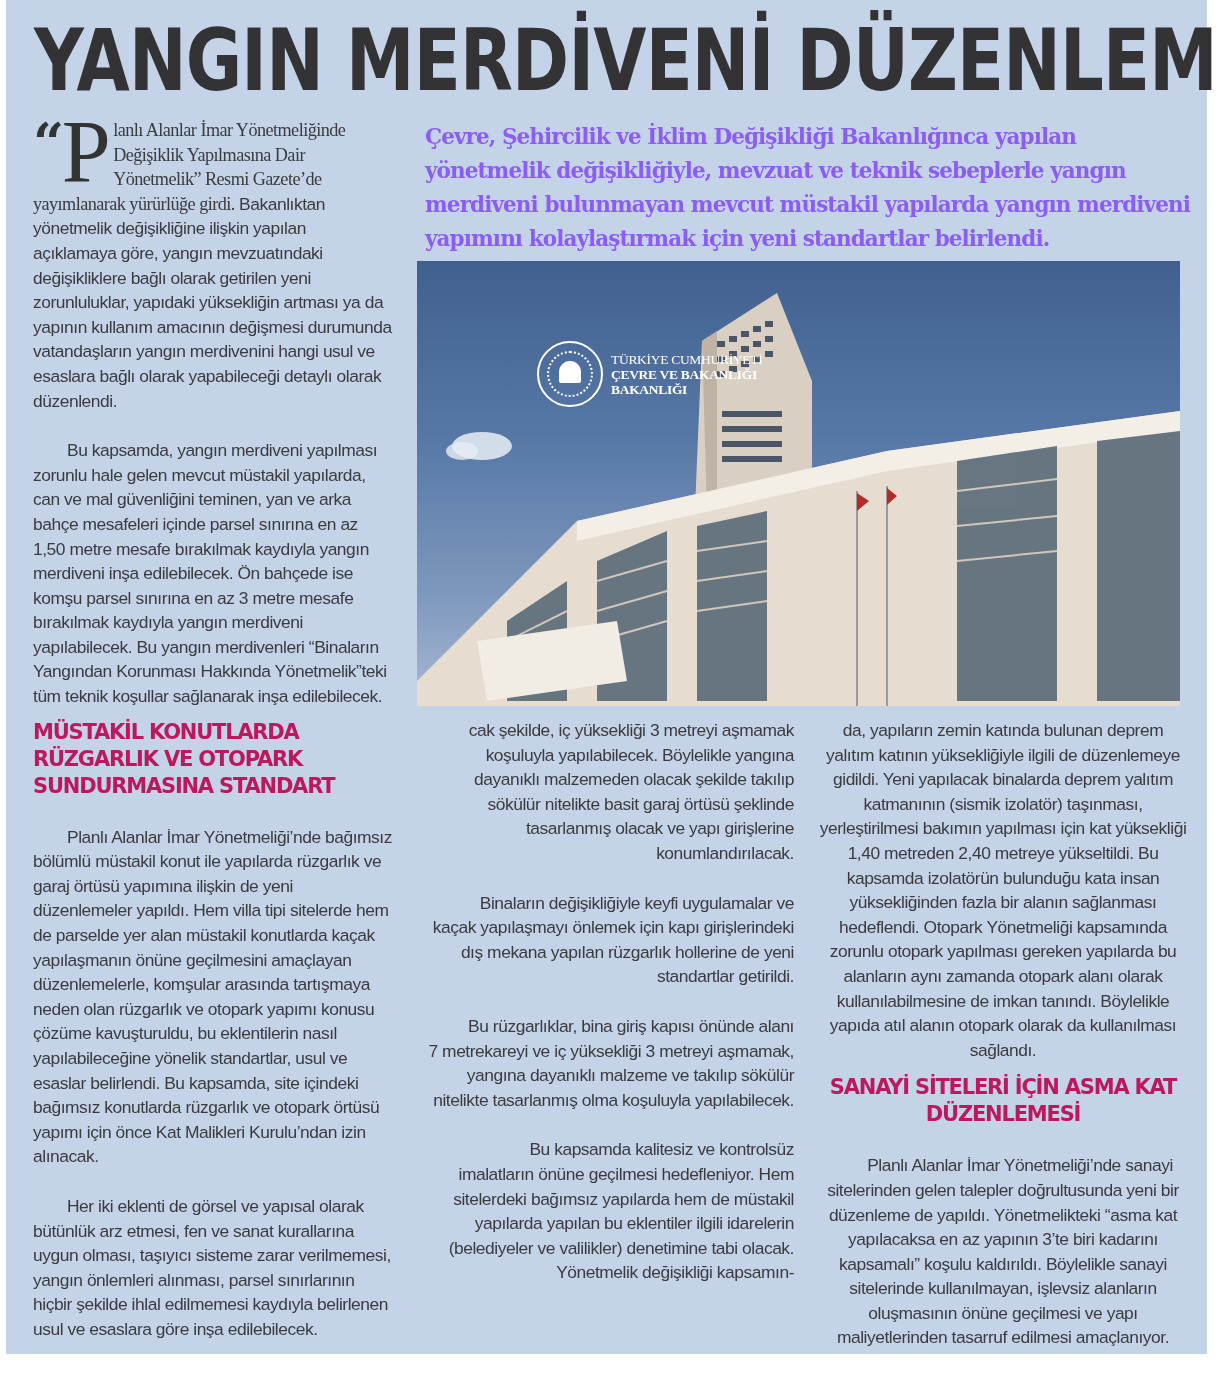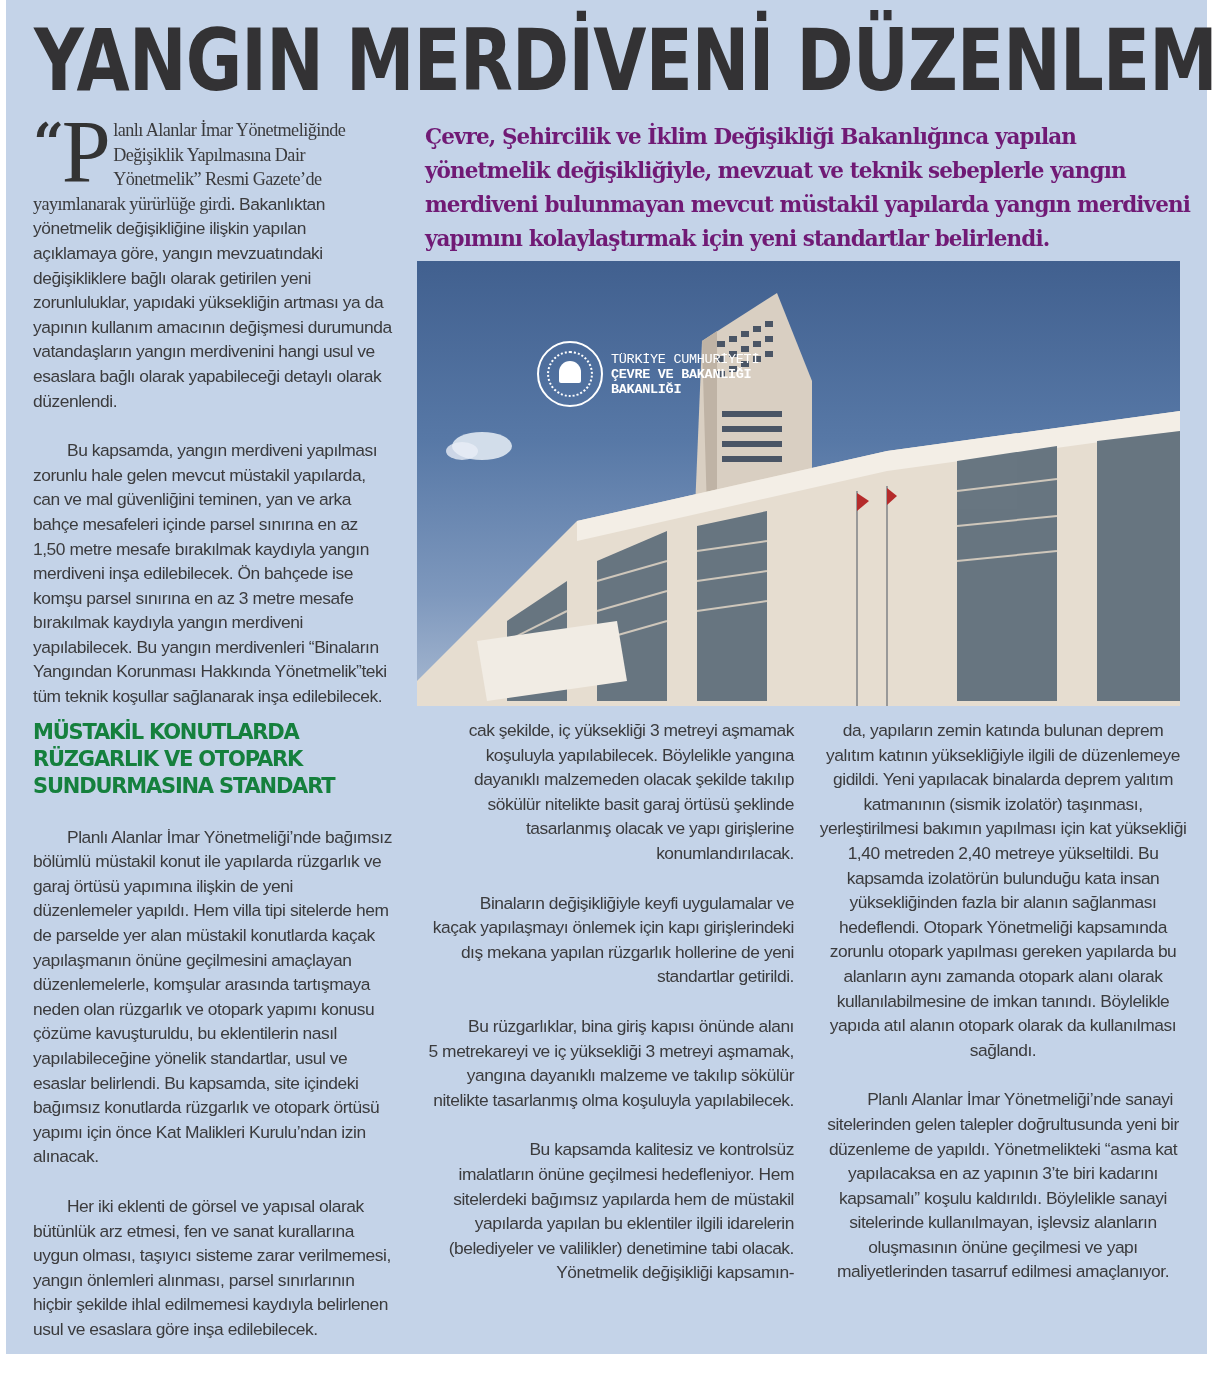--- a/index.html
+++ b/index.html
@@ -15,33 +15,33 @@
   .col p { margin:0; }
   .col p.indent { text-indent:34px;margin-top:25px; }
   .col1 { left:33px; top:118px; width:360px; }
   .col2 { left:424px; top:718px; width:370px;text-align:right; }
   .col3 { left:818px; top:718px; width:370px;text-align:center; }
   .lead-intro { font-family:"Liberation Serif", serif; font-size:18.2px; letter-spacing:-0.55px; }
   .dropcap-wrap { float:left; display:flex; align-items:flex-start; margin-right:3px; margin-top:-2px; height:72px; }
   .quote-mark { font-family:"DejaVu Serif", serif; font-weight:bold; font-size:54px; line-height:54px; color:#333; margin-right:-2px; }
   .dropcap { font-family:"Liberation Serif", serif; font-size:88px; line-height:72px; color:#333; }
   .subhead { font-family:"DejaVu Sans", sans-serif; font-weight:bold; font-size:21px; line-height:27px;
-             color:#15803d; letter-spacing:-1.2px; margin:10px 0 4px 0; text-transform:uppercase; }
+             color:#be185d; letter-spacing:-1.2px; margin:10px 0 4px 0; text-transform:uppercase; }
   .deck { position:absolute; left:425px; top:120px; width:780px;
           font-family:"DejaVu Serif", serif; font-weight:bold; font-size:21.5px; line-height:34px;
-          color:#701a75; letter-spacing:-0.9px; }
+          color:#8b5cf6; letter-spacing:-0.9px; }
   .photo { position:absolute; left:417px; top:261px; width:763px; height:445px; overflow:hidden;
            background:linear-gradient(180deg,#41608f 0%,#5778a6 40%,#7e98bd 75%,#a9bad2 100%); }
   .logo { position:absolute; left:120px; top:80px; display:flex; align-items:center; }
   .logo-emblem { width:62px; height:62px; border:2px solid #fff; border-radius:50%; position:relative; }
   .logo-emblem::before { content:""; position:absolute; left:8px; top:8px; width:42px; height:42px;
            border:2px dotted #fff; border-radius:50%; }
   .logo-emblem::after { content:""; position:absolute; left:20px; top:18px; width:22px; height:22px;
            background:#fff; border-radius:50% 50% 2px 2px; }
-  .logo-text { margin-left:8px; color:#fff; font-family:Liberation Mono, monospace; font-size:13.5px; line-height:15px; }
+  .logo-text { margin-left:8px; color:#fff; font-family:Liberation Serif, serif; font-size:13.5px; line-height:15px; }
   .logo-text .l1 { font-weight:normal; letter-spacing:-0.3px; }
   .logo-text .l2, .logo-text .l3 { font-weight:bold; letter-spacing:-0.3px; }
 </style>
 </head>
 <body>
 
 <div class="panel"></div>
 
 <div class="headline">YANGIN MERDİVENİ DÜZENLEMESİ</div>
 
@@ -121,20 +121,21 @@
       <div class="l1">TÜRKİYE CUMHURİYETİ</div>
       <div class="l2">ÇEVRE VE BAKANLIĞI</div>
       <div class="l3">BAKANLIĞI</div>
     </div>
   </div>
 </div>
 
 <div class="col col2">
   <p>cak şekilde, iç yüksekliği 3 metreyi aşmamak koşuluyla yapılabilecek. Böylelikle yangına dayanıklı malzemeden olacak şekilde takılıp sökülür nitelikte basit garaj örtüsü şeklinde tasarlanmış olacak ve yapı girişlerine konumlandırılacak.</p>
   <p class="indent">Binaların değişikliğiyle keyfi uygulamalar ve kaçak yapılaşmayı önlemek için kapı girişlerindeki dış mekana yapılan rüzgarlık hollerine de yeni standartlar getirildi.</p>
-  <p class="indent">Bu rüzgarlıklar, bina giriş kapısı önünde alanı 5 metrekareyi ve iç yüksekliği 3 metreyi aşmamak, yangına dayanıklı malzeme ve takılıp sökülür nitelikte tasarlanmış olma koşuluyla yapılabilecek.</p>
+  <p class="indent">Bu rüzgarlıklar, bina giriş kapısı önünde alanı 7 metrekareyi ve iç yüksekliği 3 metreyi aşmamak, yangına dayanıklı malzeme ve takılıp sökülür nitelikte tasarlanmış olma koşuluyla yapılabilecek.</p>
   <p class="indent">Bu kapsamda kalitesiz ve kontrolsüz imalatların önüne geçilmesi hedefleniyor. Hem sitelerdeki bağımsız yapılarda hem de müstakil yapılarda yapılan bu eklentiler ilgili idarelerin (belediyeler ve valilikler) denetimine tabi olacak. Yönetmelik değişikliği kapsamın-</p>
 </div>
 
 <div class="col col3">
   <p>da, yapıların zemin katında bulunan deprem yalıtım katının yüksekliğiyle ilgili de düzenlemeye gidildi. Yeni yapılacak binalarda deprem yalıtım katmanının (sismik izolatör) taşınması, yerleştirilmesi bakımın yapılması için kat yüksekliği 1,40 metreden 2,40 metreye yükseltildi. Bu kapsamda izolatörün bulunduğu kata insan yüksekliğinden fazla bir alanın sağlanması hedeflendi. Otopark Yönetmeliği kapsamında zorunlu otopark yapılması gereken yapılarda bu alanların aynı zamanda otopark alanı olarak kullanılabilmesine de imkan tanındı. Böylelikle yapıda atıl alanın otopark olarak da kullanılması sağlandı.</p>
+  <div class="subhead" style="margin-top:12px;">SANAYİ SİTELERİ İÇİN ASMA KAT DÜZENLEMESİ</div>
   <p class="indent">Planlı Alanlar İmar Yönetmeliği’nde sanayi sitelerinden gelen talepler doğrultusunda yeni bir düzenleme de yapıldı. Yönetmelikteki “asma kat yapılacaksa en az yapının 3’te biri kadarını kapsamalı” koşulu kaldırıldı. Böylelikle sanayi sitelerinde kullanılmayan, işlevsiz alanların oluşmasının önüne geçilmesi ve yapı maliyetlerinden tasarruf edilmesi amaçlanıyor.</p>
 </div>
 
 </body></html>

